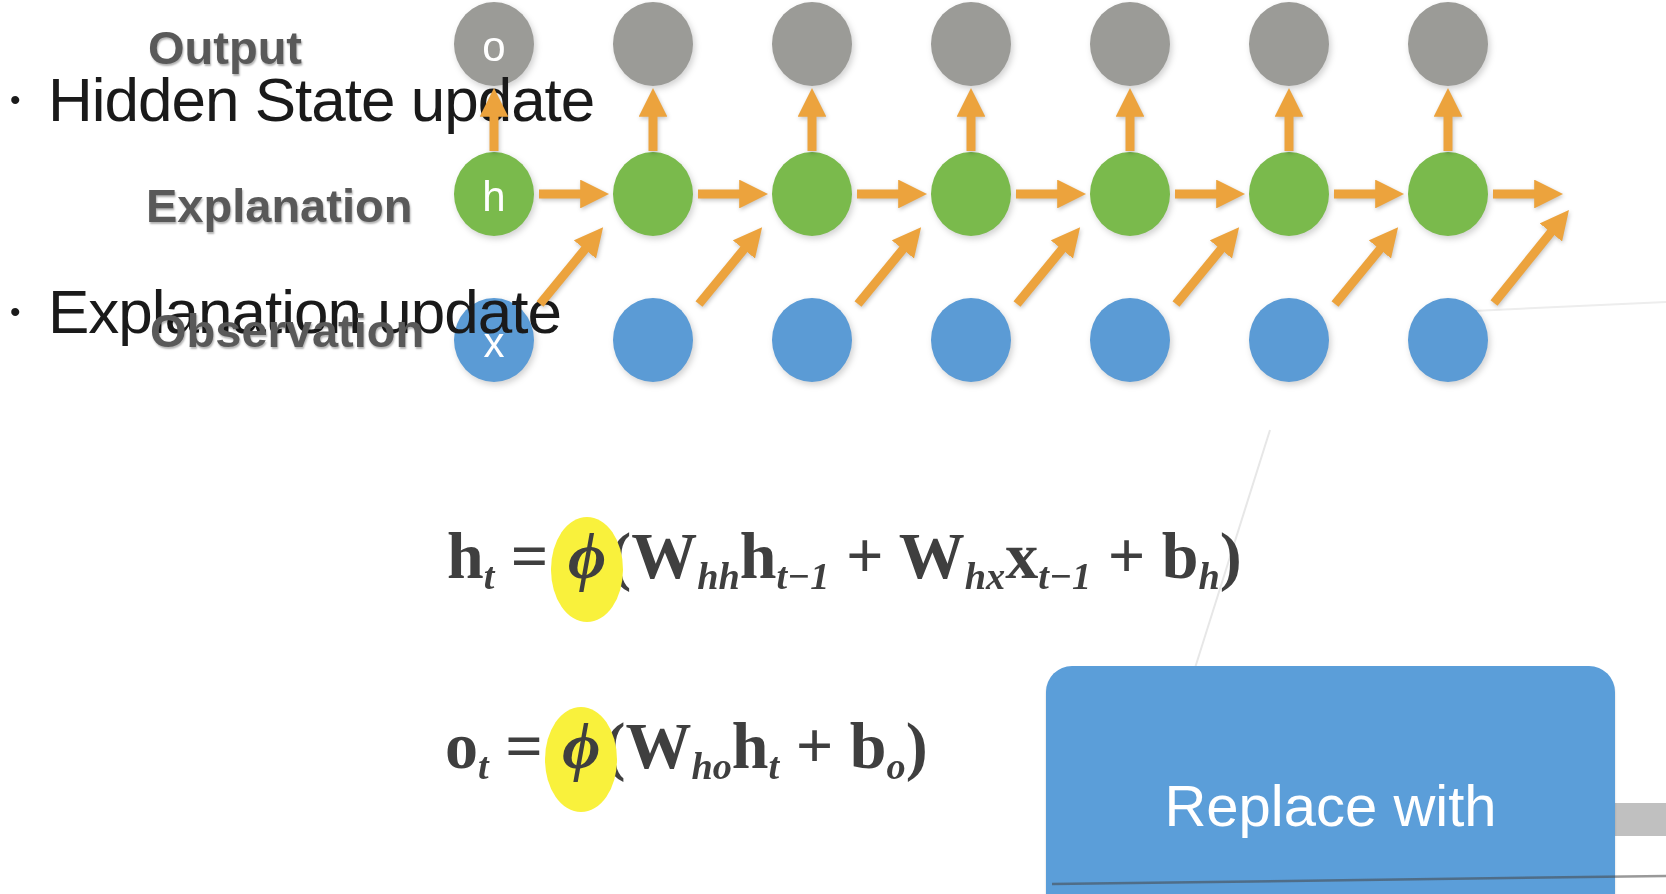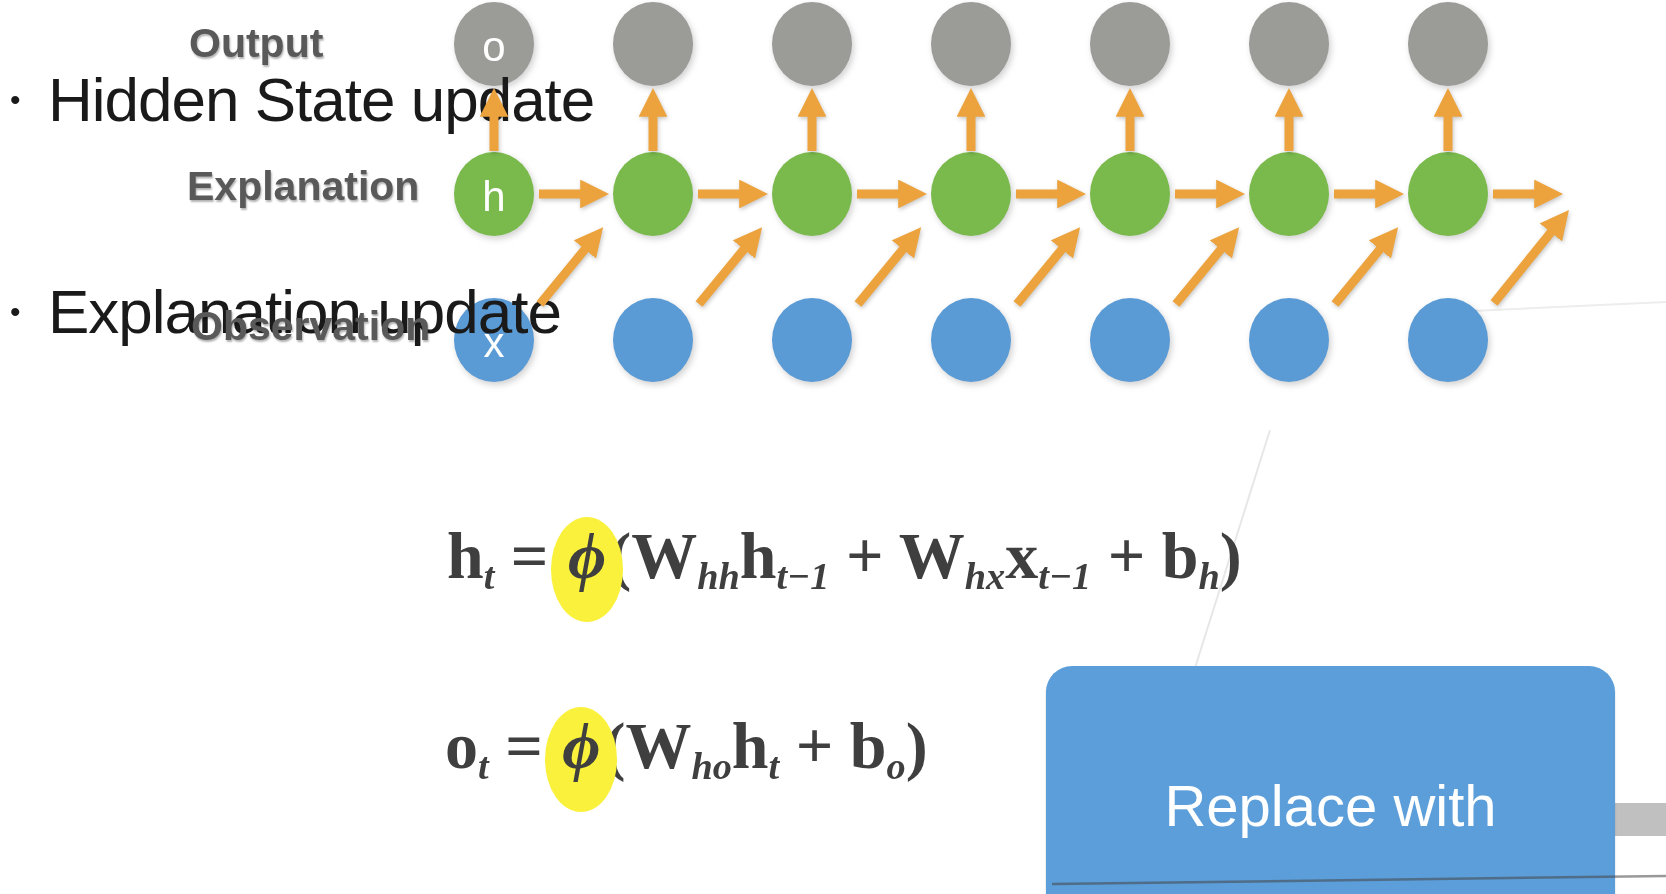--- a/index.html
+++ b/index.html
@@ -19,27 +19,26 @@
   .bullet-line{
     position:absolute;display:flex;align-items:center;
     color:var(--text-black);white-space:nowrap;z-index:2;
   }
   .bullet-marker{font-size:30px;width:38px;text-align:left;padding-left:10px;}
   .bullet-text{font-size:62px;font-weight:300;letter-spacing:-1px;text-align:right;}
   #bullet1{top:64px;left:0;}
   #bullet2{top:276px;left:0;}
 
   .row-label{
-    position:absolute;font-size:41px;font-weight:700;
+    position:absolute;font-size:47px;font-weight:700;
     color:var(--label-gray);z-index:2;white-space:nowrap;
     text-shadow:1px 2px 2px rgba(0,0,0,0.30);
-    margin-left:41px;
   }
   #label-output{left:148px;top:20px;}
-  #label-explanation{left:146px;top:163px;}
+  #label-explanation{left:146px;top:178px;}
   #label-observation{left:150px;top:303px;}
 
   .formula{
     position:absolute;z-index:2;
     font-family:"Liberation Serif","DejaVu Serif",serif;
     color:var(--formula-ink);
     font-size:66px;white-space:nowrap;
   }
   #formula1{left:447px;top:518px;}
   #formula2{left:445px;top:708px;}

